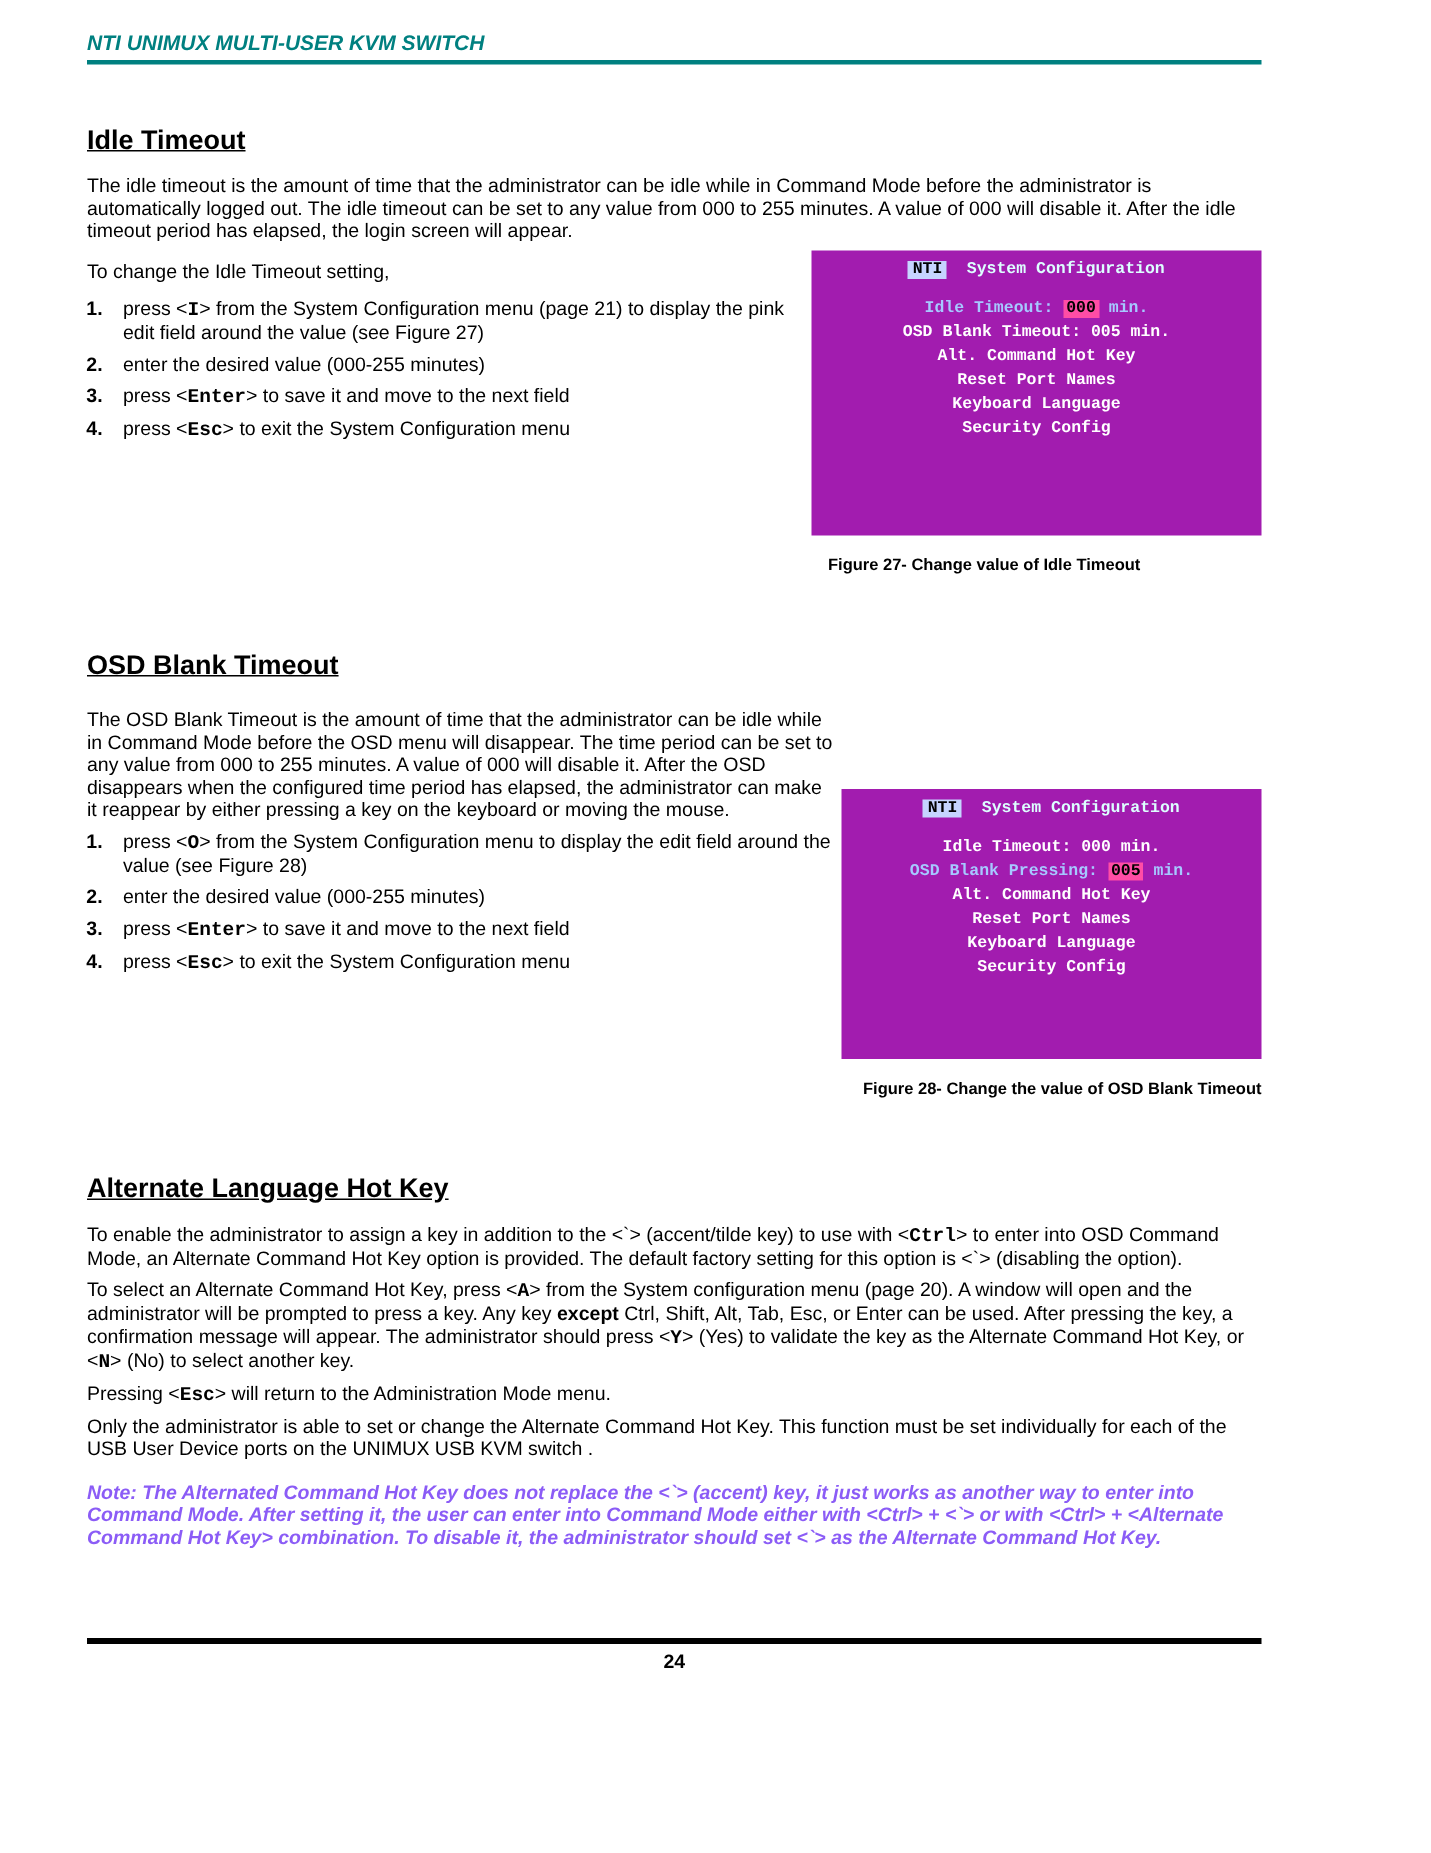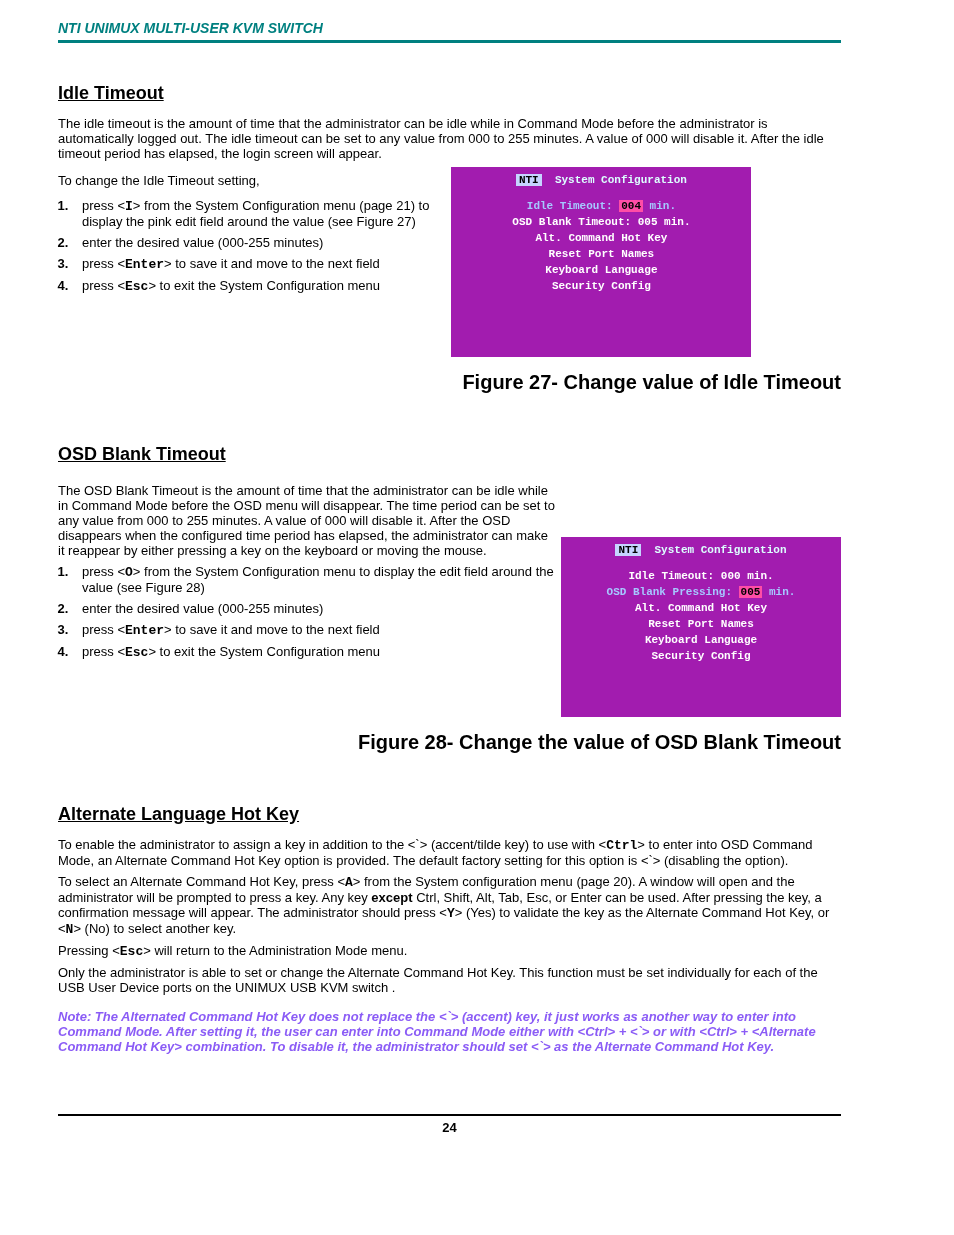--- a/index.html
+++ b/index.html
@@ -78,34 +78,34 @@
   }
   .osd .white { color: #fff; }
   .osd .hi {
     background: #ff4da6;
     color: #000;
     padding: 0 2px;
   }
   .osd .line { white-space: pre; }
   .fig-caption {
     font-weight: bold;
-    font-size: 20px;
+    font-size: 11px;
     margin-top: 14px;
     text-align: left;
     padding-left: 11px;
   }
   .fig-caption.right { text-align: right; }
   .note-red {
     color: #8b5cf6;
     font-style: italic;
     font-weight: bold;
     margin-top: 14px;
   }
   .footer-rule {
-    border-top: 2px solid #000000;
+    border-top: 4px solid #000000;
     margin-top: 60px;
     text-align: center;
     padding-top: 4px;
     font-weight: bold;
   }
   .block-gap { height: 30px; }
 </style>
 </head>
 <body>
 
@@ -129,21 +129,21 @@
           <span>press &lt;</span><span class="mono">Enter</span><span>&gt; to save it and move to the next field</span>
         </li>
         <li>
           <span>press &lt;</span><span class="mono">Esc</span><span>&gt; to exit the System Configuration menu</span>
         </li>
       </ol>
     </div>
     <div class="col-right">
       <div class="osd tall">
         <div class="bar"><span class="brand">NTI</span>&nbsp;&nbsp;<span>System Configuration</span></div>
-        <div class="line"><span>Idle Timeout: </span><span class="hi">004</span><span> min.</span></div>
+        <div class="line"><span>Idle Timeout: </span><span class="hi">000</span><span> min.</span></div>
         <div class="line white">OSD Blank Timeout: 005 min.</div>
         <div class="line white">Alt. Command Hot Key</div>
         <div class="line white">Reset Port Names</div>
         <div class="line white">Keyboard Language</div>
         <div class="line white">Security Config</div>
       </div>
       <div class="fig-caption">Figure 27- Change value of Idle Timeout</div>
     </div>
   </div>
 

